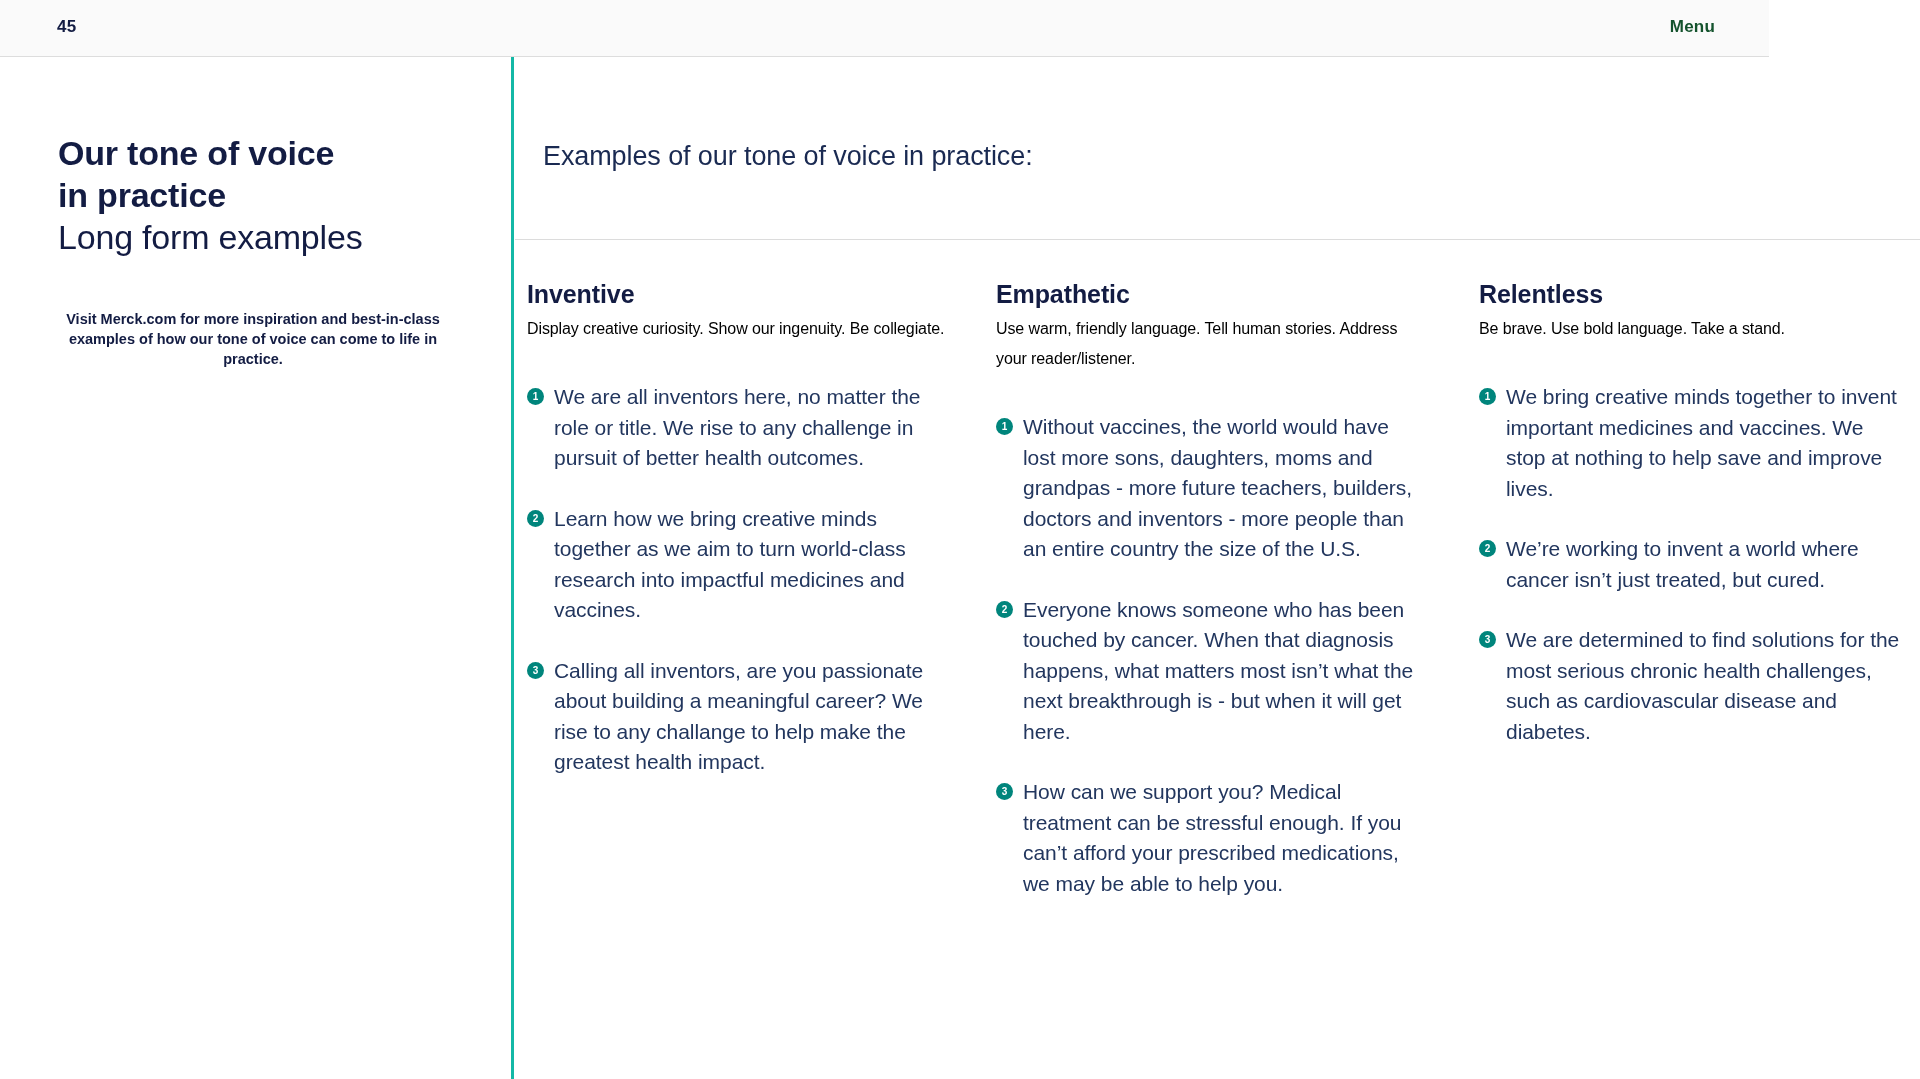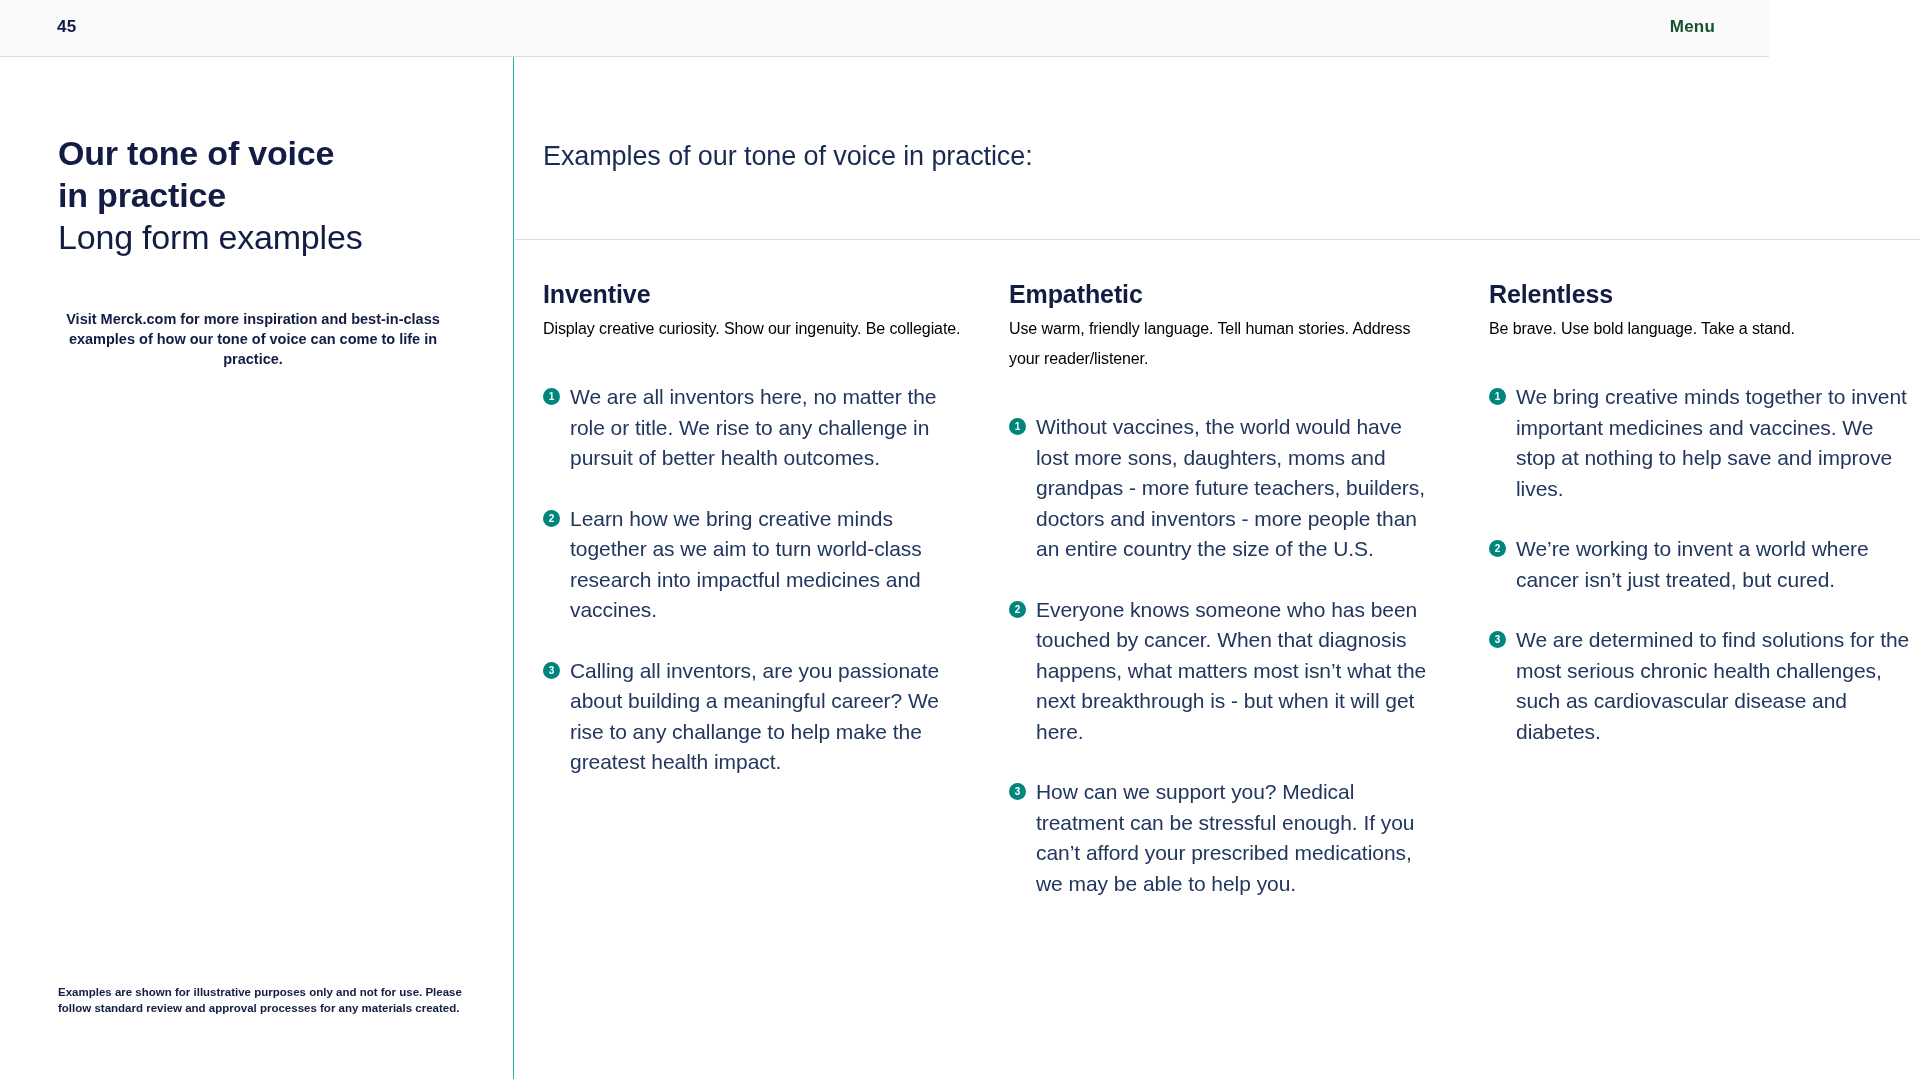--- a/index.html
+++ b/index.html
@@ -54,21 +54,21 @@
     cursor: pointer;
   }
 
   
   .sidebar {
     position: absolute;
     left: 0;
     top: 57px;
     width: 514px;
     height: 1022px;
-    border-right: 1px solid #14b8a6;
+    border-right: 3px solid #14b8a6;
     box-sizing: border-box;
   }
   .sidebar-title {
     position: absolute;
     left: 58px;
     top: 75px;
     width: 430px;
   }
   .sidebar-title .line {
     font-size: 34px;
@@ -135,21 +135,21 @@
     left: 0;
     top: 222px;
     width: 1405px;
     display: flex;
     flex-direction: row;
   }
   .col {
     width: 434px;
     padding-right: 0;
   }
-  .col:nth-child(1) { margin-left: 28px; }
+  .col:nth-child(1) { margin-left: 12px; }
   .col:nth-child(2) { margin-left: 35px; }
   .col:nth-child(3) { margin-left: 49px; }
 
   .col-title {
     font-size: 25px;
     line-height: 31px;
     font-weight: 600;
     color: #131c43;
     letter-spacing: -0.1px;
     margin: 0 0 4px 0;
@@ -207,21 +207,20 @@
     <div class="topbar-menu">Menu</div>
   </div>
 
   <div class="sidebar">
     <div class="sidebar-title">
       <div class="line bold">Our tone of voice</div>
       <div class="line bold">in practice</div>
       <div class="line">Long form examples</div>
     </div>
     <div class="sidebar-desc">Visit Merck.com for more inspiration and best-in-class examples of how our tone of voice can come to life in practice.</div>
-    <div class="sidebar-footnote">Examples are shown for illustrative purposes only and not for use. Please follow standard review and approval processes for any materials created.</div>
   </div>
 
   <div class="main">
     <div class="main-heading">Examples of our tone of voice in practice:</div>
     <div class="main-rule"></div>
 
     <div class="columns">
 
       <div class="col">
         <div class="col-title">Inventive</div>

